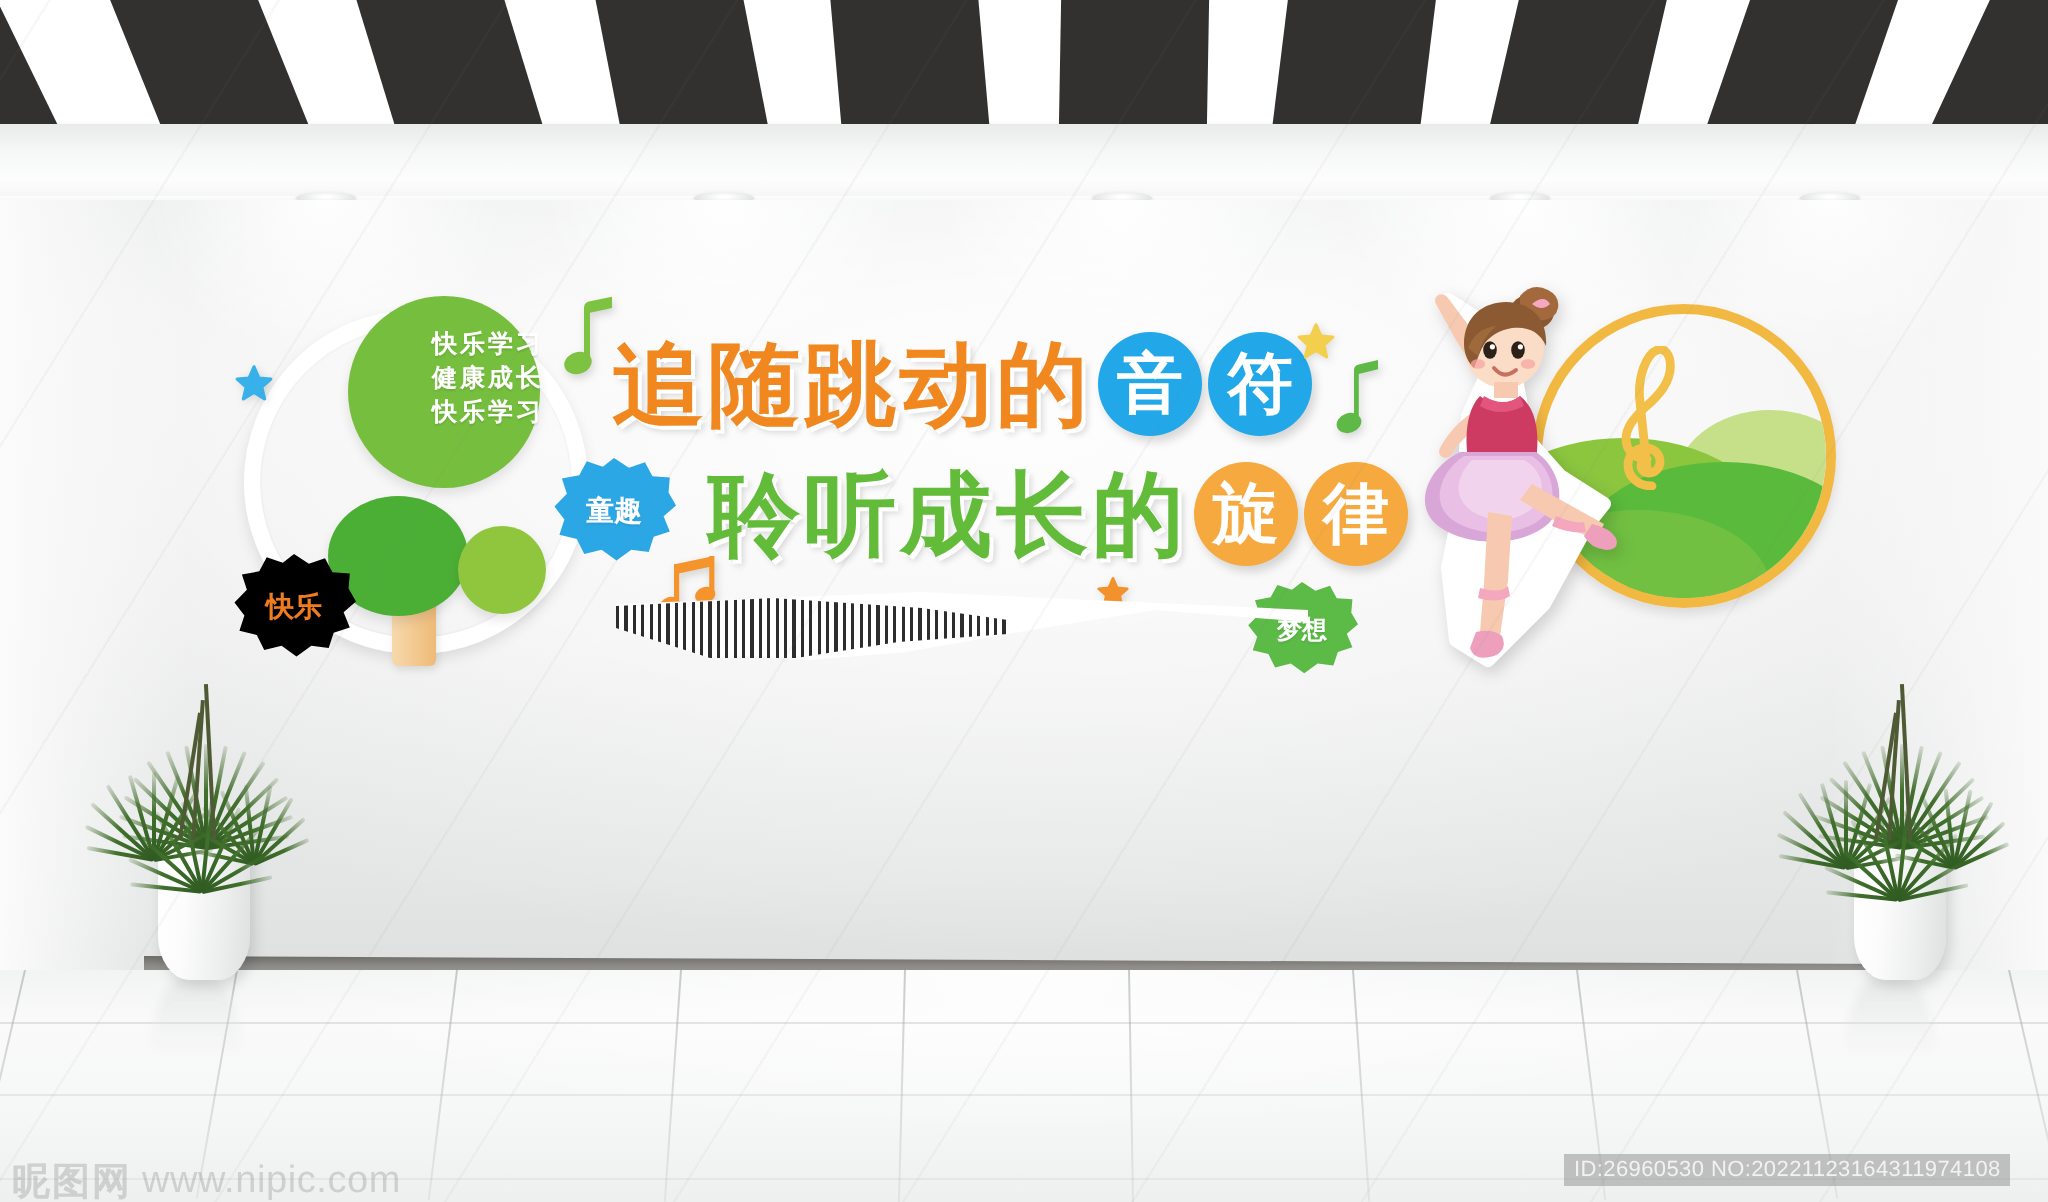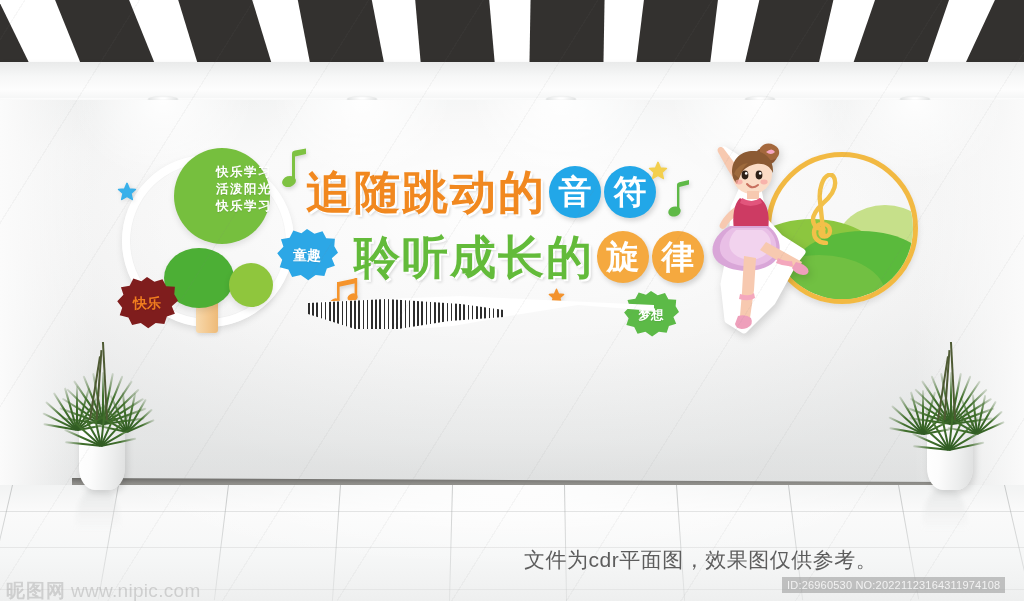--- a/index.html
+++ b/index.html
@@ -284,29 +284,29 @@
   <div class="art">
 
     <div class="ring-left"></div>
     <div class="tree-trunk"></div>
     <div class="tree-branch"></div>
     <div class="tree-c leaf-a"></div>
     <div class="tree-c leaf-c"></div>
     <div class="tree-c leaf-b"></div>
     <div class="tree-text">
       <div>快乐学习</div>
-      <div>活泼阳光</div>
+      <div>健康成长</div>
       <div>快乐学习</div>
     </div>
 
     <svg class="star" style="left:117px;top:182px;" width="20" height="20" viewBox="0 0 20 20">
       <path d="M10 1.4 L12.4 7 L18.4 7.5 L13.9 11.5 L15.3 17.4 L10 14.2 L4.7 17.4 L6.1 11.5 L1.6 7.5 L7.6 7 Z" fill="#38b0ea" stroke="#38b0ea" stroke-width="1.6" stroke-linejoin="round"></path>
     </svg>
 
-    <div class="badge flower-shape badge-happy" style="background: #7f1d1d; color: rgb(240, 124, 31); font-family: Liberation Serif, serif;">
+    <div class="badge flower-shape badge-happy" style="background: #000000; color: rgb(240, 124, 31); font-family: Liberation Serif, serif;">
       <span>快乐</span>
     </div>
     <div class="badge flower-shape badge-dream-pos badge-dream" style="background: rgb(92, 186, 71); color: rgb(255, 255, 255);">
       <span>梦想</span>
     </div>
     <div class="badge flower-shape badge-fun-pos badge-fun" style="background: rgb(44, 167, 230); color: rgb(255, 255, 255);">
       <span>童趣</span>
     </div>
 
     <svg class="music-note" style="left:282px;top:148px;" width="28" height="42" viewBox="0 0 28 42">
@@ -541,16 +541,15 @@
     <div class="stem" style="height:64px; transform:rotate(9deg); left:44px;"></div>
   </div>
 
   <div class="wm-diag"></div>
 
   <div class="wm-logo">
     <span class="cjk">昵图网</span>
     <span class="url">www.nipic.com</span>
   </div>
 
-  <div class="note-text">文件为cdr平面图，效果图仅供参考。</div>
   <div class="id-badge">ID:26960530 NO:20221123164311974108</div>
 
 </div>
 
 </body></html>

